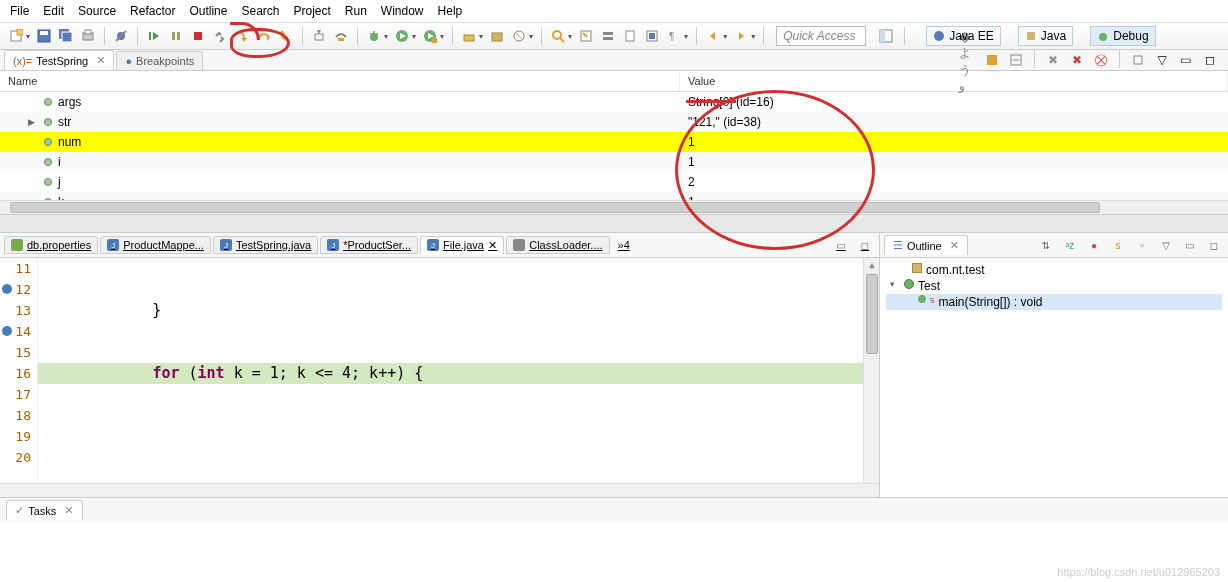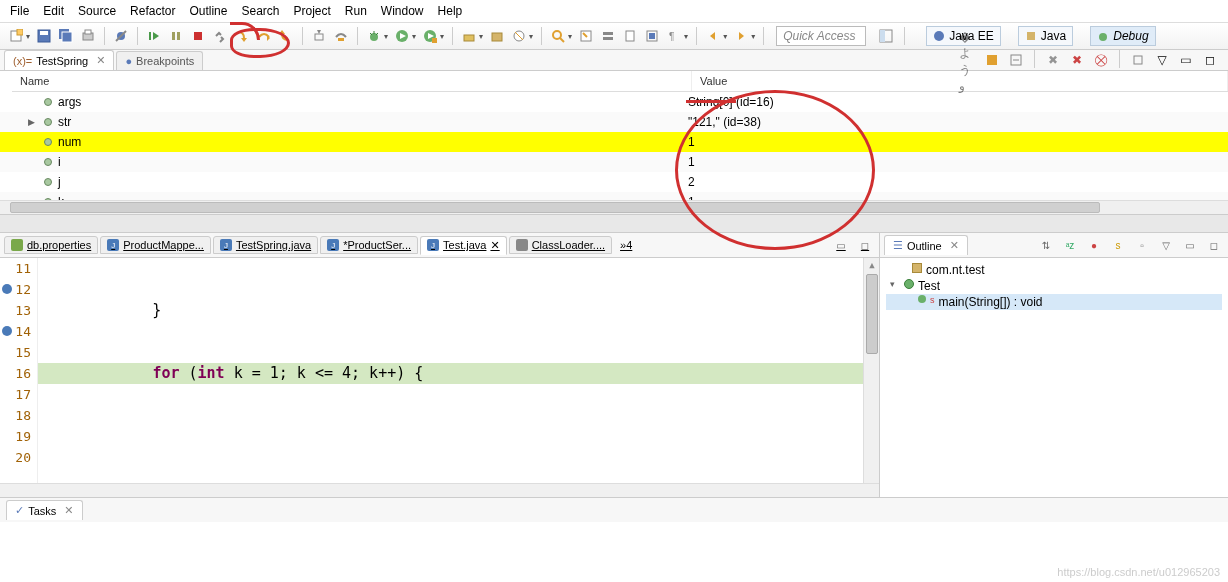--- a/index.html
+++ b/index.html
@@ -6,28 +6,28 @@
 body { font-family: "Segoe UI", Tahoma, sans-serif; font-size: 12px; background: #fff; color: #000; width: 1228px; height: 582px; overflow: hidden; position: relative; }
 .menubar { display: flex; gap: 14px; padding: 4px 10px; border-bottom: 1px solid #ddd; text-align: center; }
 .menubar span { cursor: default; }
 .toolbar { display: flex; align-items: center; padding: 3px 6px; border-bottom: 1px solid #ccc; background: linear-gradient(#fff,#f2f2f2); gap: 2px; flex-wrap: nowrap; }
 .tbtn { width: 20px; height: 20px; display: inline-flex; align-items: center; justify-content: center; border: 1px solid transparent; border-radius: 2px; }
 .tsep { width: 1px; height: 18px; background: #ccc; margin: 0 4px; }
 .tdrop { font-size: 8px; color: #555; margin-left: -2px; margin-right: 2px; }
 .quick-access { margin-left: 6px; border: 1px solid #bbb; background: #fff; padding: 2px 6px; width: 90px; color: #888; font-style: italic; }
 .persp { display: flex; gap: 4px; margin-left: 8px; align-items: center; }
 .persp .pbtn { border: 1px solid #bcd; padding: 2px 6px; background: #f5f8fc; display: inline-flex; align-items: center; gap: 4px; margin-left: 13px; }
-.persp .pbtn.active { background: #e0ecf8; font-style: italic; }
+.persp .pbtn.active { background: #e0ecf8; }
 .tabstrip { display: flex; align-items: center; border-bottom: 1px solid #ccc; background: #f7f7f7; padding-left: 4px; position: relative; }
 .tab { padding: 3px 8px; border: 1px solid #ccc; border-bottom: none; background: #fff; margin-right: 2px; border-radius: 3px 3px 0 0; display: inline-flex; align-items: center; gap: 4px; font-size: 11px; }
 .tab.inactive { background: #f0f0f0; color: #555; }
 .tab .x { color: #888; margin-left: 4px; }
 .tabicons-right { margin-left: auto; display: flex; gap: 4px; padding-right: 8px; }
 .vars-area { height: 182px; display: flex; flex-direction: column; }
-.vars-header { display: flex; border-bottom: 1px solid #ddd; background: #fff; font-size: 11px; color: #333; margin-left: 12px; }
+.vars-header { display: flex; border-bottom: 1px solid #ddd; background: #fff; font-size: 11px; color: #333; }
 .vars-header .col { padding: 4px 8px; border-right: 1px solid #eee; }
 .col-name { width: 680px; }
 .col-value { flex: 1; }
 .vars-rows { overflow: auto; flex: 1; }
 .vrow { display: flex; font-size: 12px; height: 20px; align-items: center; }
 .vrow.striped { background: #fafafa; }
 .vrow.highlight { background: #ffff00; }
 .vrow .vname { width: 680px; padding-left: 28px; display: flex; align-items: center; gap: 6px; }
 .vrow .vname .exp { width: 10px; color: #666; font-size: 9px; }
 .vrow .vname .dot { width: 8px; height: 8px; border-radius: 50%; background: #a8c8a0; border: 1px solid #6a8a62; display: inline-block; }
@@ -411,21 +411,21 @@
       <span class="etab">
           <span class="ji">J</span>
           <span>TestSpring.java</span>
         </span>
       <span class="etab">
           <span class="ji">J</span>
           <span>*ProductSer...</span>
         </span>
       <span class="etab active">
           <span class="ji">J</span>
-          <span>Test.java</span> 
+          <span>File.java</span> 
           <span class="x">✕</span>
         </span>
       <span class="etab">
           <span style="width:12px;height:12px;background:#888;display:inline-block;border-radius:2px"></span>
           <span>ClassLoader....</span>
         </span>
       <span style="margin-left:6px;font-size:11px">»4</span>
       <div class="oicons">
         <span class="tbtn">▭</span>
         <span class="tbtn">◻</span>

